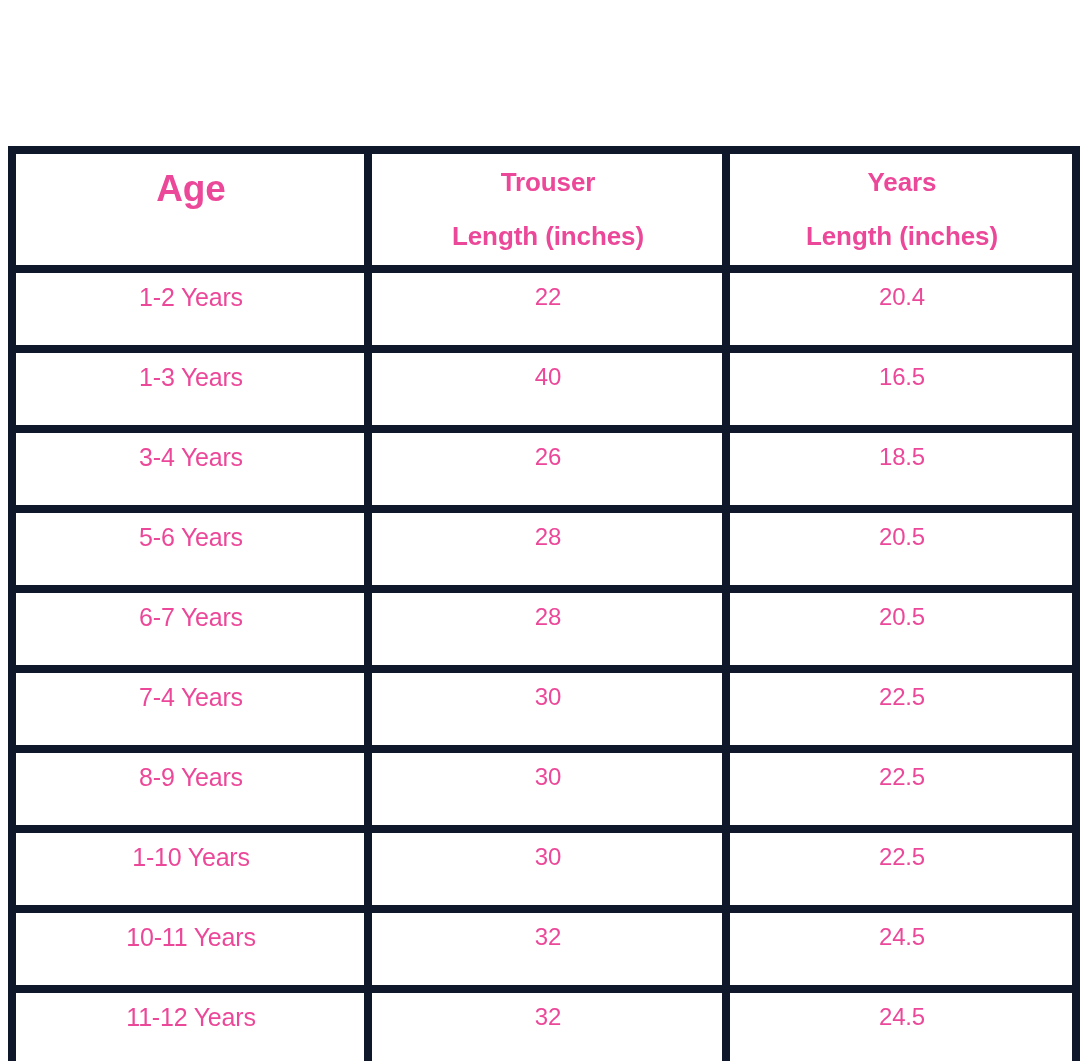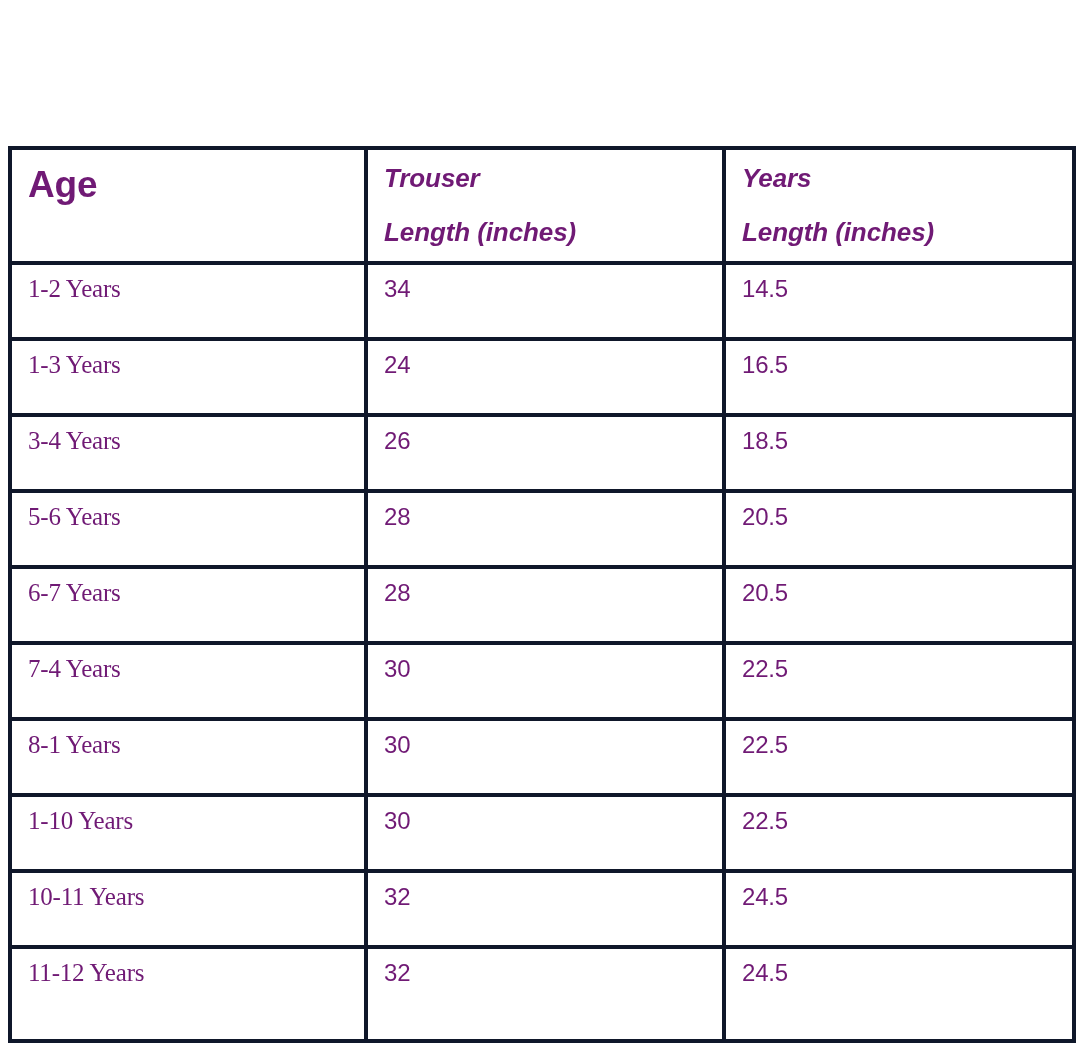--- a/index.html
+++ b/index.html
@@ -27,26 +27,26 @@
     width: 1064px;
   }
   table.size-chart {
     border-collapse: collapse;
     width: 1064px;
     table-layout: fixed;
     background: #ffffff;
   }
   table.size-chart th,
   table.size-chart td {
-    border: 4px solid #0f172a;
-    text-align: left;
+    border: 8px solid #0f172a;
+    text-align: center;
     vertical-align: top;
     padding: 10px 14px 10px 16px;
     font-weight: normal;
-    color: #701a75;
+    color: #ec4899;
   }
   
   col.c-age   { width: 356px; }
   col.c-tr    { width: 358px; }
   col.c-sh    { width: 350px; }
 
   
   tr.head-row th {
     padding-top: 12px;
     padding-bottom: 12px;
@@ -57,36 +57,34 @@
   th.age-head {
     font-size: 37px;
     font-weight: bold;
     letter-spacing: -0.2px;
     padding-top: 14px;
   }
   th.col-head {
     font-size: 26px;
     font-weight: bold;
     letter-spacing: -0.1px;
-    font-style: italic;
   }
   th.col-head .line2 {
     display: block;
     margin-top: 21px;
   }
 
   
   tbody tr td {
     font-size: 25px;
     height: 52px;
     letter-spacing: -0.2px;
   }
   td.age-cell {
     font-size: 25px;
-    font-family: Liberation Serif, serif;
   }
   td.num-cell {
     font-size: 24px;
   }
   tbody tr:last-child td {
     height: 62px;
     padding-bottom: 18px;
   }
 </style>
 </head>
@@ -111,26 +109,26 @@
           </th>
           <th class="col-head">
             <span>Years</span>
             <span class="line2">Length  (inches)</span>
           </th>
         </tr>
       </thead>
       <tbody>
         <tr>
           <td class="age-cell">1-2 Years</td>
-          <td class="num-cell">34</td>
-          <td class="num-cell">14.5</td>
+          <td class="num-cell">22</td>
+          <td class="num-cell">20.4</td>
         </tr>
         <tr>
           <td class="age-cell">1-3 Years</td>
-          <td class="num-cell">24</td>
+          <td class="num-cell">40</td>
           <td class="num-cell">16.5</td>
         </tr>
         <tr>
           <td class="age-cell">3-4 Years</td>
           <td class="num-cell">26</td>
           <td class="num-cell">18.5</td>
         </tr>
         <tr>
           <td class="age-cell">5-6 Years</td>
           <td class="num-cell">28</td>
@@ -140,21 +138,21 @@
           <td class="age-cell">6-7 Years</td>
           <td class="num-cell">28</td>
           <td class="num-cell">20.5</td>
         </tr>
         <tr>
           <td class="age-cell">7-4 Years</td>
           <td class="num-cell">30</td>
           <td class="num-cell">22.5</td>
         </tr>
         <tr>
-          <td class="age-cell">8-1 Years</td>
+          <td class="age-cell">8-9 Years</td>
           <td class="num-cell">30</td>
           <td class="num-cell">22.5</td>
         </tr>
         <tr>
           <td class="age-cell">1-10 Years</td>
           <td class="num-cell">30</td>
           <td class="num-cell">22.5</td>
         </tr>
         <tr>
           <td class="age-cell">10-11 Years</td>

